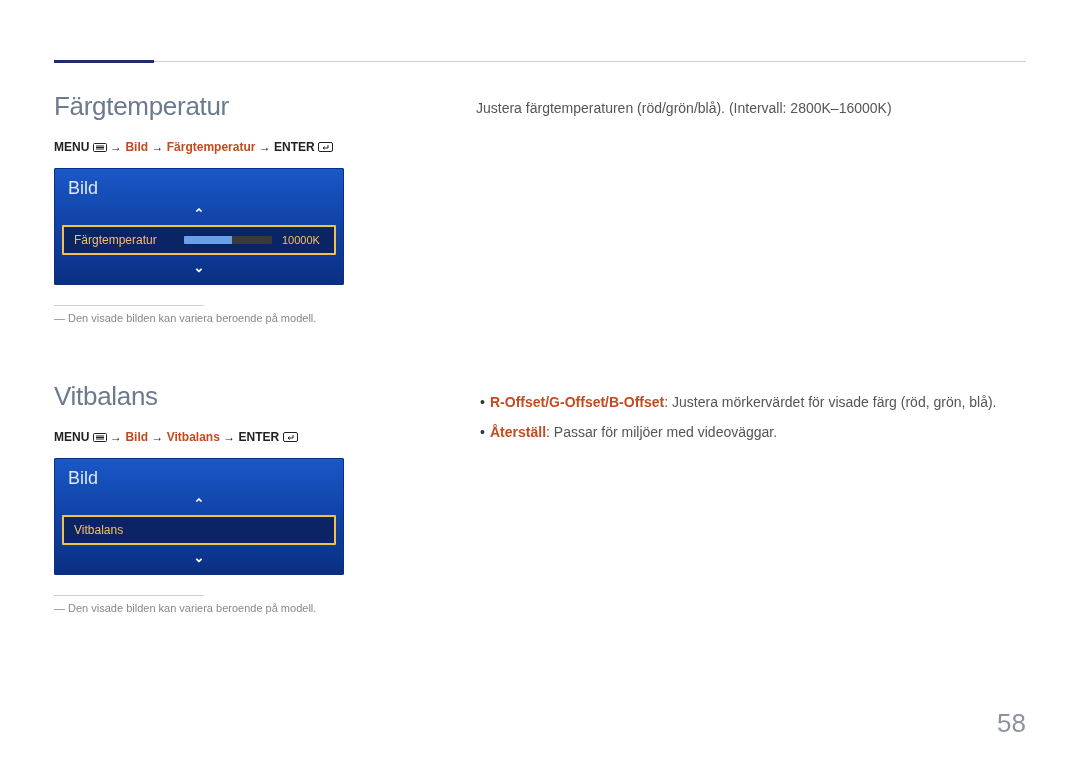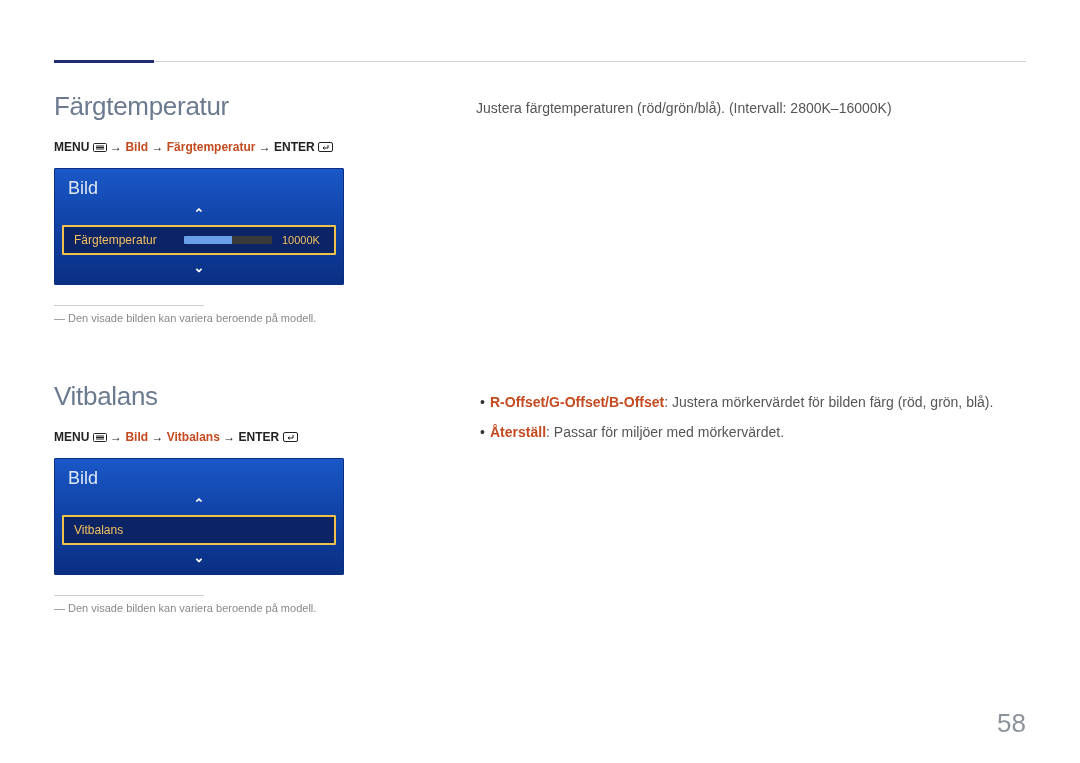--- a/index.html
+++ b/index.html
@@ -259,24 +259,24 @@
       </div>
 
       <div class="footnote-rule"></div>
       <div class="footnote">― <span>Den visade bilden kan variera beroende på modell.</span></div>
     </div>
 
     <div class="rightcol">
       <div class="body-text">
         <ul>
           <li>
-            <span class="orange-bold">R-Offset/G-Offset/B-Offset</span><span>: Justera mörkervärdet för bilden färg (röd, grön, blå).</span>
+            <span class="orange-bold">R-Offset/G-Offset/B-Offset</span><span>: Justera mörkervärdet för visade färg (röd, grön, blå).</span>
           </li>
           <li>
-            <span class="orange-bold">Återställ</span><span>: Passar för miljöer med mörkervärdet.</span>
+            <span class="orange-bold">Återställ</span><span>: Passar för miljöer med videoväggar.</span>
           </li>
         </ul>
       </div>
     </div>
   </div>
 
 </div>
 
 <div class="pagenum">58</div>
 

